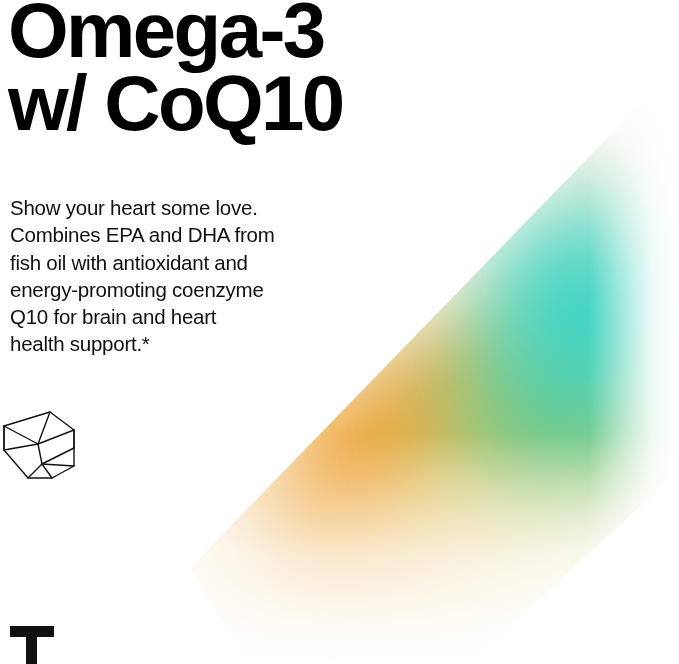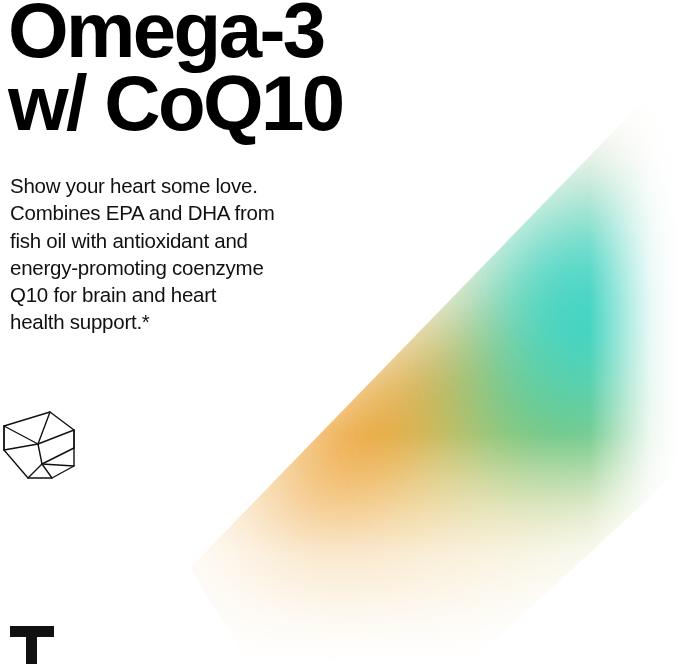--- a/index.html
+++ b/index.html
@@ -145,21 +145,21 @@
     font-size: 78px;
     line-height: 0.94;
     font-weight: 700;
     letter-spacing: -2.6px;
     color: #000000;
     white-space: pre-line;
   }
   .body-copy {
     position: absolute;
     left: 10px;
-    top: 172px;
+    top: 194px;
     width: 330px;
     margin: 0;
     font-size: 20.5px;
     line-height: 1.33;
     font-weight: 400;
     letter-spacing: -0.25px;
     color: #111111;
     white-space: pre-line;
   }
 

